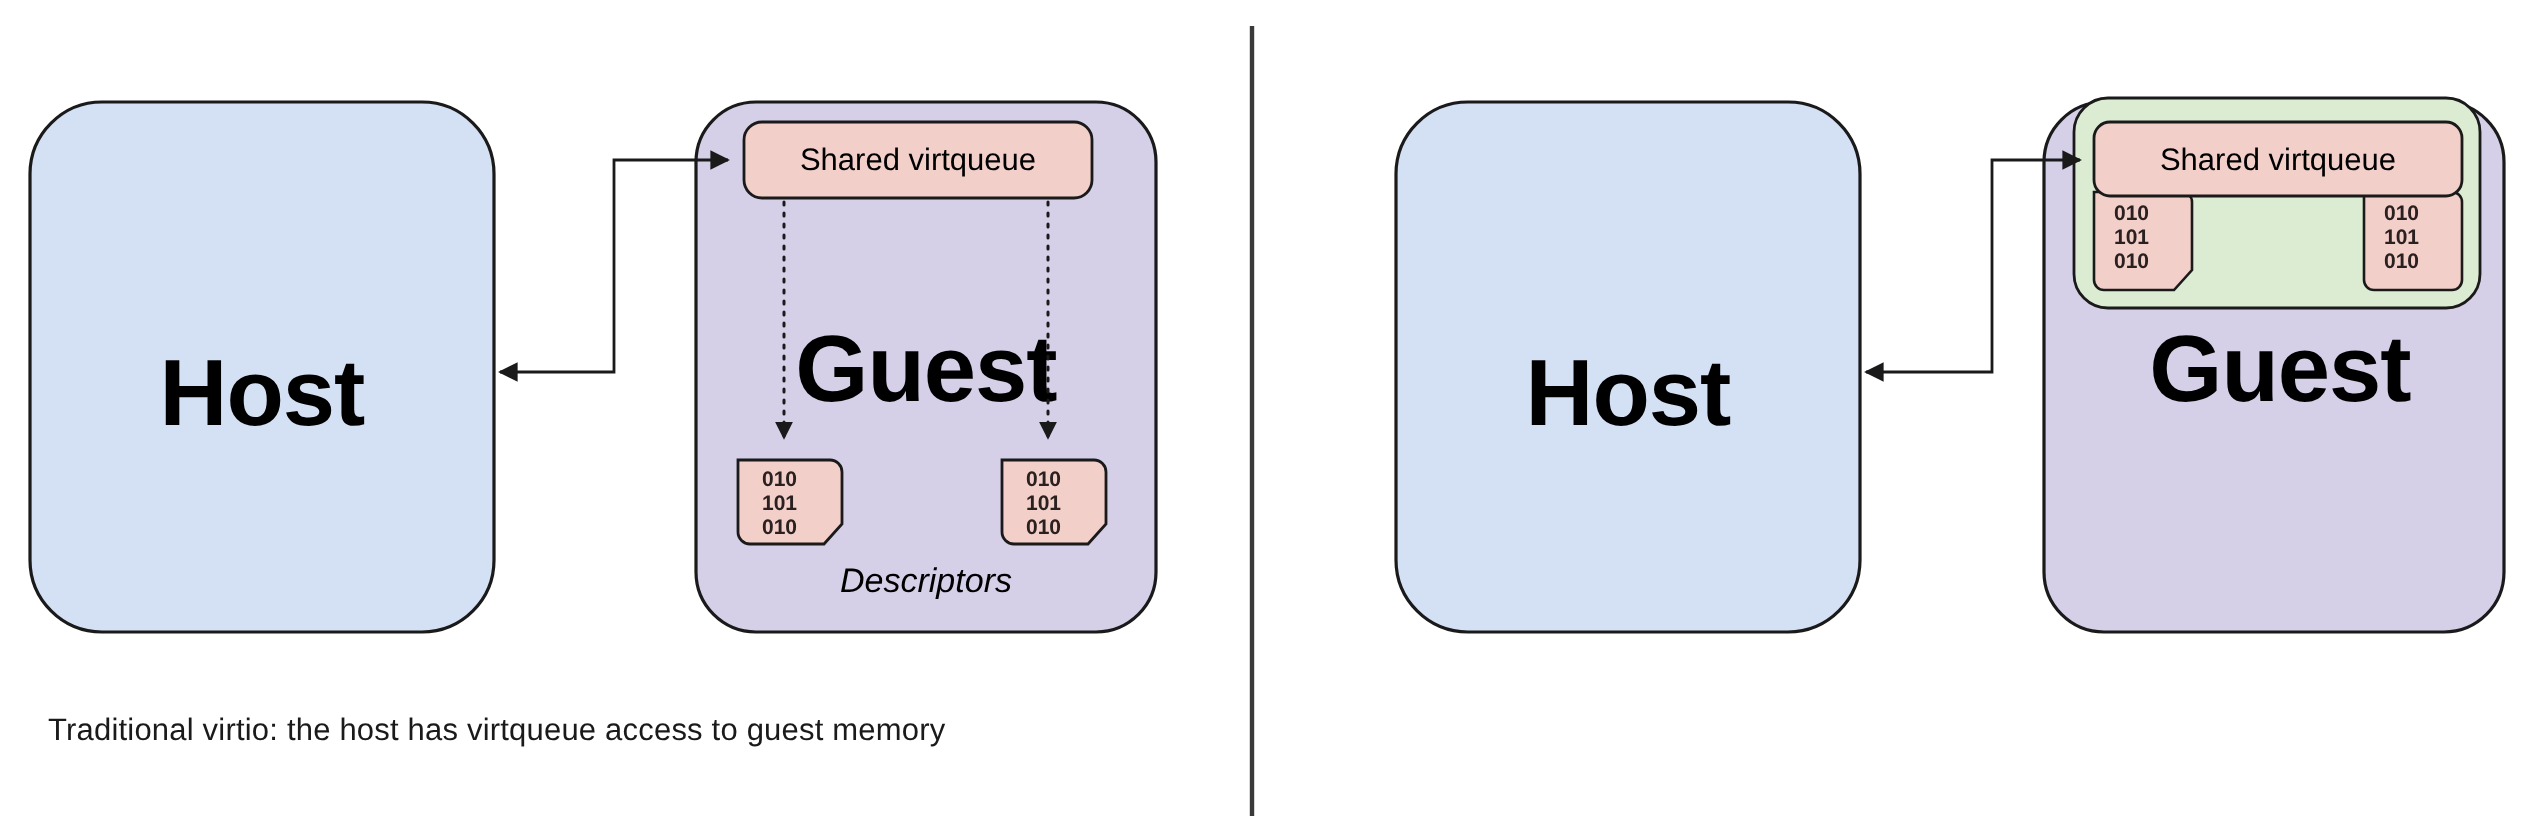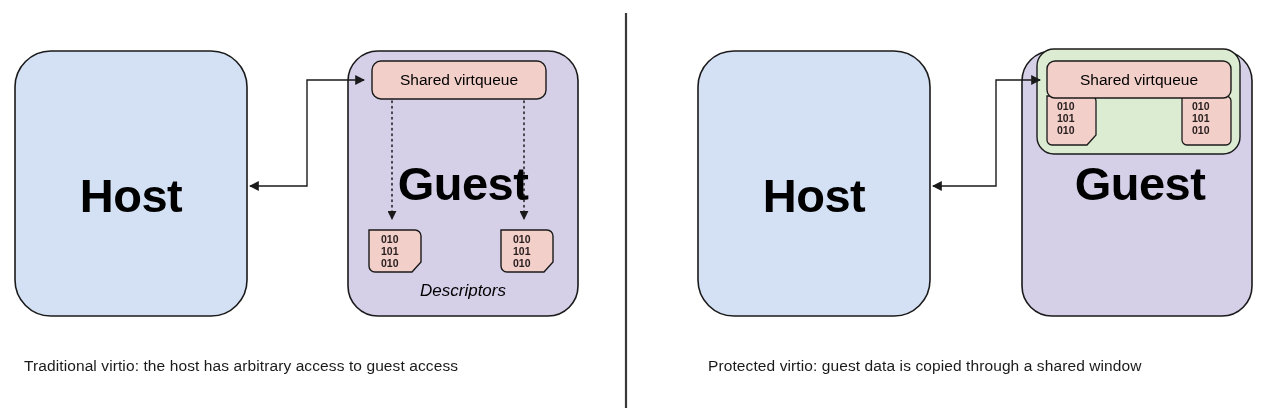--- a/index.html
+++ b/index.html
@@ -126,15 +126,14 @@
       <text class="lbl-bits" x="1192" y="122">101</text>
       <text class="lbl-bits" x="1192" y="134">010</text>
 
       <rect x="1047" y="61" rx="8" ry="8" width="184" height="37" fill="#f2cfc9" stroke="#1a1a1a" stroke-width="1.4"></rect>
       <text class="lbl-vq" x="1139" y="81" text-anchor="middle" dominant-baseline="middle">Shared virtqueue</text>
 
       <path d="M 933 186 L 996 186 L 996 80 L 1040 80" fill="none" stroke="#1a1a1a" stroke-width="1.4" marker-start="url(#arrowEnd)" marker-end="url(#arrowEnd)"></path>
     </g>
   </svg>
 
-  <div class="caption" id="caption-left">Traditional virtio: the host has arbitrary access to guest access</div>
-  <div class="caption" id="caption-right">Protected virtio: guest data is copied through a shared window</div>
+  <div class="caption" id="caption-left">Traditional virtio: the host has virtqueue access to guest memory</div>
 </div>
 
 </body></html>

